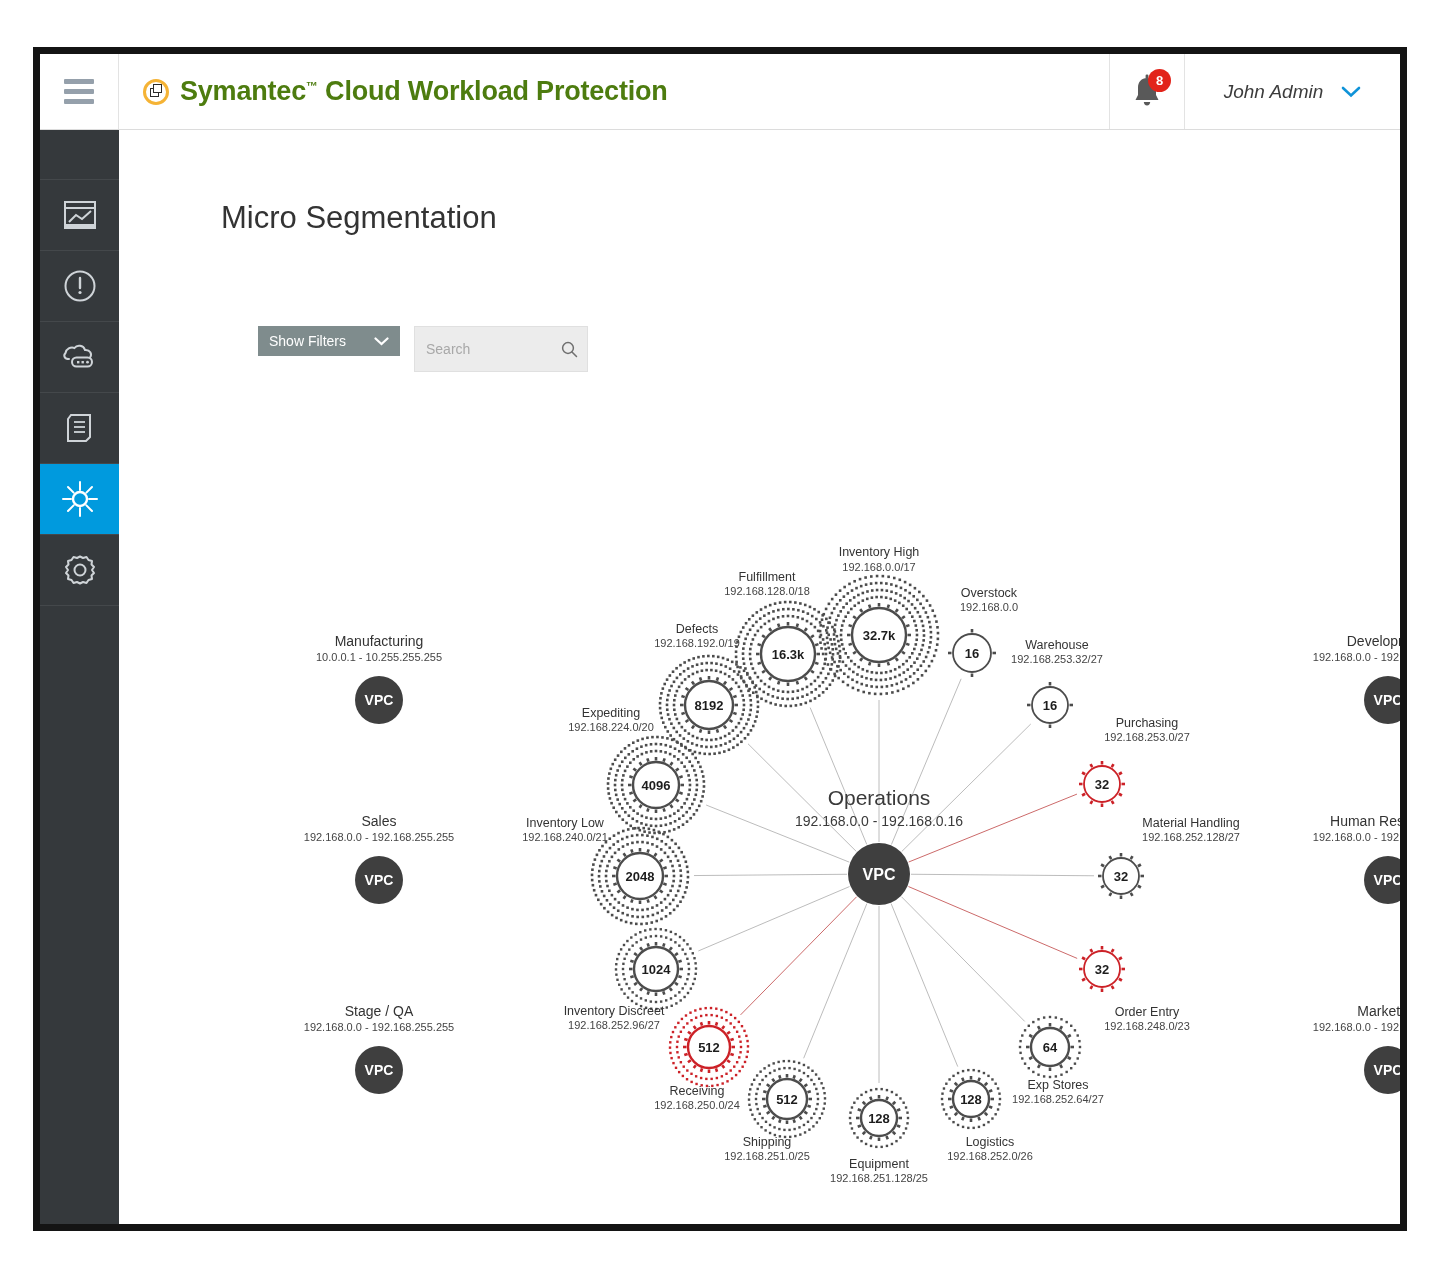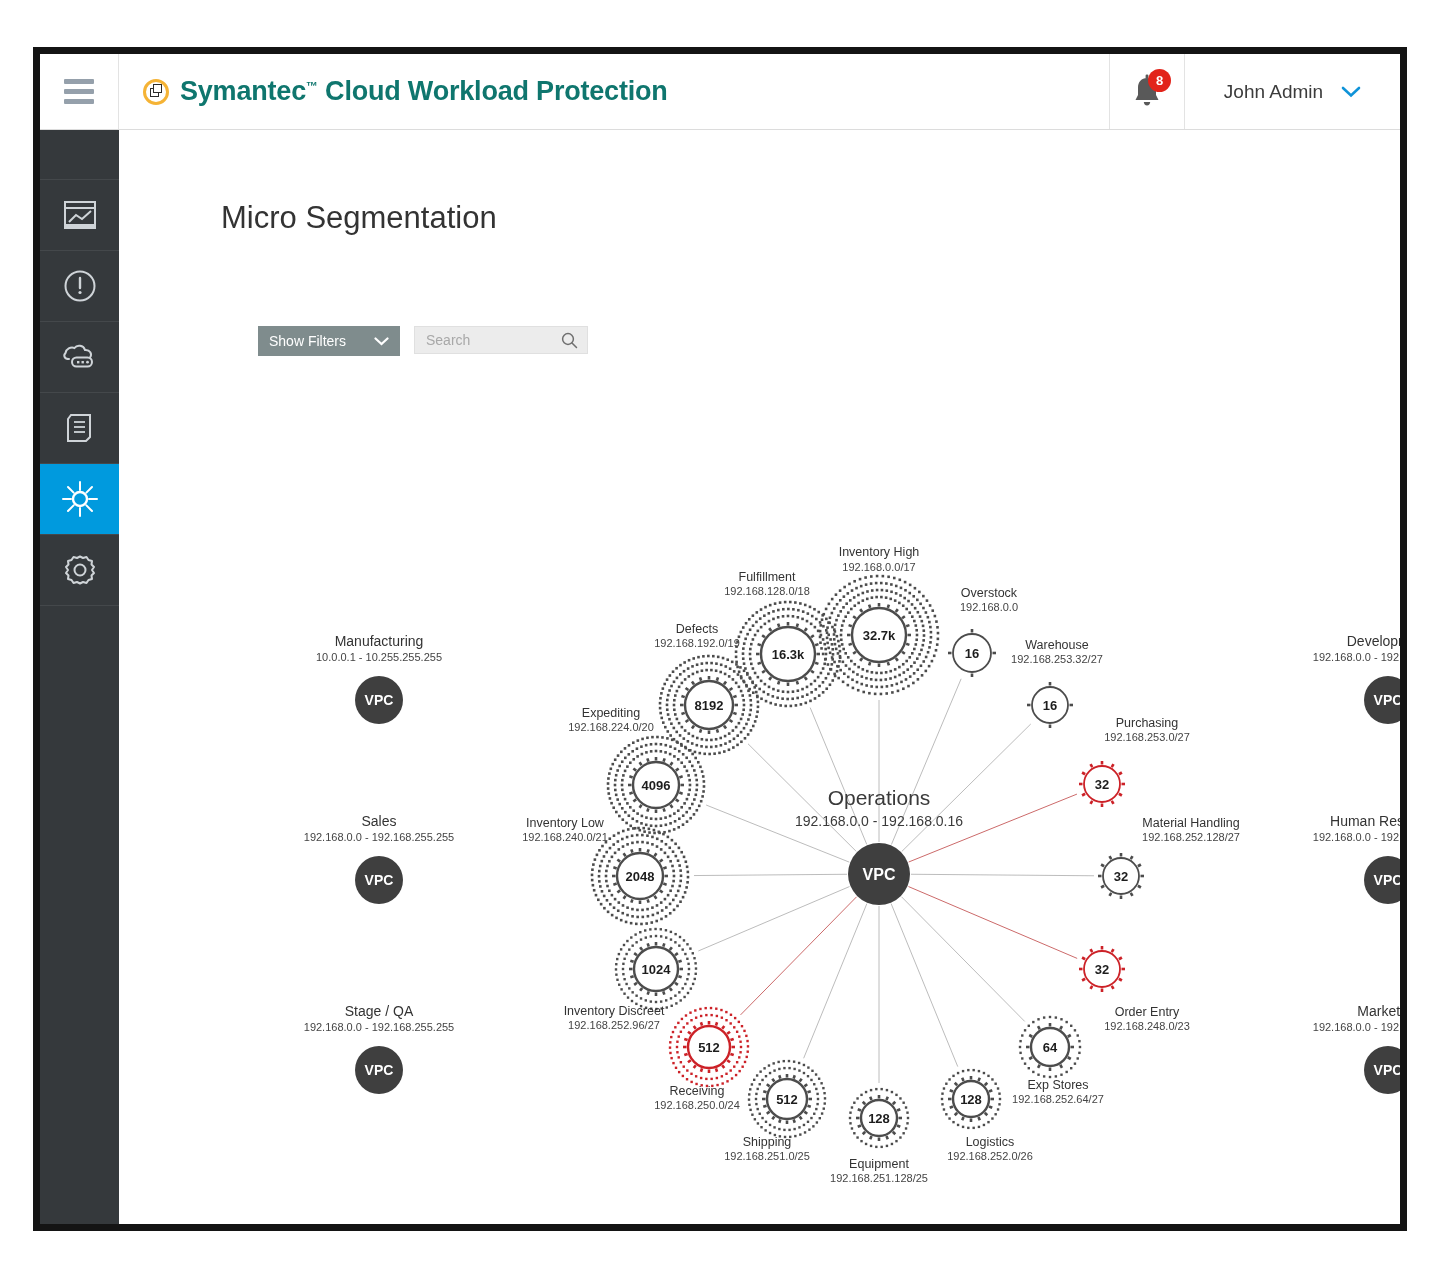--- a/index.html
+++ b/index.html
@@ -40,41 +40,41 @@
   #brand-logo {
     width: 26px; height: 26px; border-radius: 50%;
     border: 3px solid #f5b335; position: relative; flex: none;
   }
   #brand-logo .sq1, #brand-logo .sq2 {
     position: absolute; border: 1.6px solid #2b2b2b; background: #fff;
   }
   #brand-logo .sq1 { width: 9px; height: 9px; left: 3.5px; top: 6px; }
   #brand-logo .sq2 { width: 9px; height: 9px; left: 7px; top: 2.5px; }
   #brand-text {
-    font-size: 27px; font-weight: bold; color: #0f766e;
+    font-size: 27px; font-weight: bold; color: #4d7c0f;
     letter-spacing: -0.2px; white-space: nowrap;
   }
   #brand-text sup { font-size: 12px; vertical-align: super; font-weight: bold; }
   #bell-cell {
     width: 76px; display: flex; align-items: center; justify-content: center;
     border-left: 1px solid #e3e3e3; border-right: 1px solid #e3e3e3;
     position: relative; cursor: pointer;
   }
   .bell-wrap { position: relative; width: 34px; height: 38px; }
   .bell-badge {
     position: absolute; right: -7px; top: -4px;
     min-width: 23px; height: 23px; padding: 0 5px;
     background: #e2231a; color: #fff; border-radius: 12px;
     font-size: 13px; font-weight: bold; line-height: 23px; text-align: center;
   }
   #user-cell {
     width: 215px; display: flex; align-items: center; justify-content: center;
     gap: 18px; cursor: pointer;
   }
-  #user-name { font-size: 19px; color: #3c3c3c; }
+  #user-name { font-size: 19px; color: #3c3c3c; font-style: italic; }
   
   #rail {
     position: absolute; left: 0; top: 76px;
     width: 79px; height: 1094px; background: #35393c;
   }
   .rail-item {
     height: 71px; display: flex; align-items: center; justify-content: center;
     border-bottom: 1px solid #44484b; cursor: pointer; position: relative;
   }
   .rail-spacer { height: 50px; border-bottom: 1px solid #44484b; }
@@ -90,21 +90,21 @@
     font-size: 31px; color: #333333; font-weight: normal; margin-top: 25px;
   }
   #toolbar { position: absolute; left: 130px; top: 196px; display: flex; gap: 14px; padding-left: 9px; }
   #show-filters {
     width: 142px; height: 30px; background: #7f8c8d; color: #ffffff;
     font-size: 14px; display: flex; align-items: center;
     padding: 0 11px; justify-content: space-between; cursor: pointer; border: none;
     font-family: "Liberation Sans", sans-serif;
   }
   #search-box {
-    width: 174px; height: 28px; background: #ececec; border: 1px solid #e0e0e0;
+    width: 174px; height: 46px; background: #ececec; border: 1px solid #e0e0e0;
     display: flex; align-items: center; padding: 0 9px; justify-content: space-between;
   }
   #search-input {
     border: none; background: transparent; outline: none;
     font-size: 14px; color: #a8a8a8; width: 130px;
     font-family: "Liberation Sans", sans-serif;
   }
   #search-input::placeholder { color: #a8a8a8; }
   
   #graph { position: absolute; left: 0; top: 0; width: 1281px; height: 1094px; }

